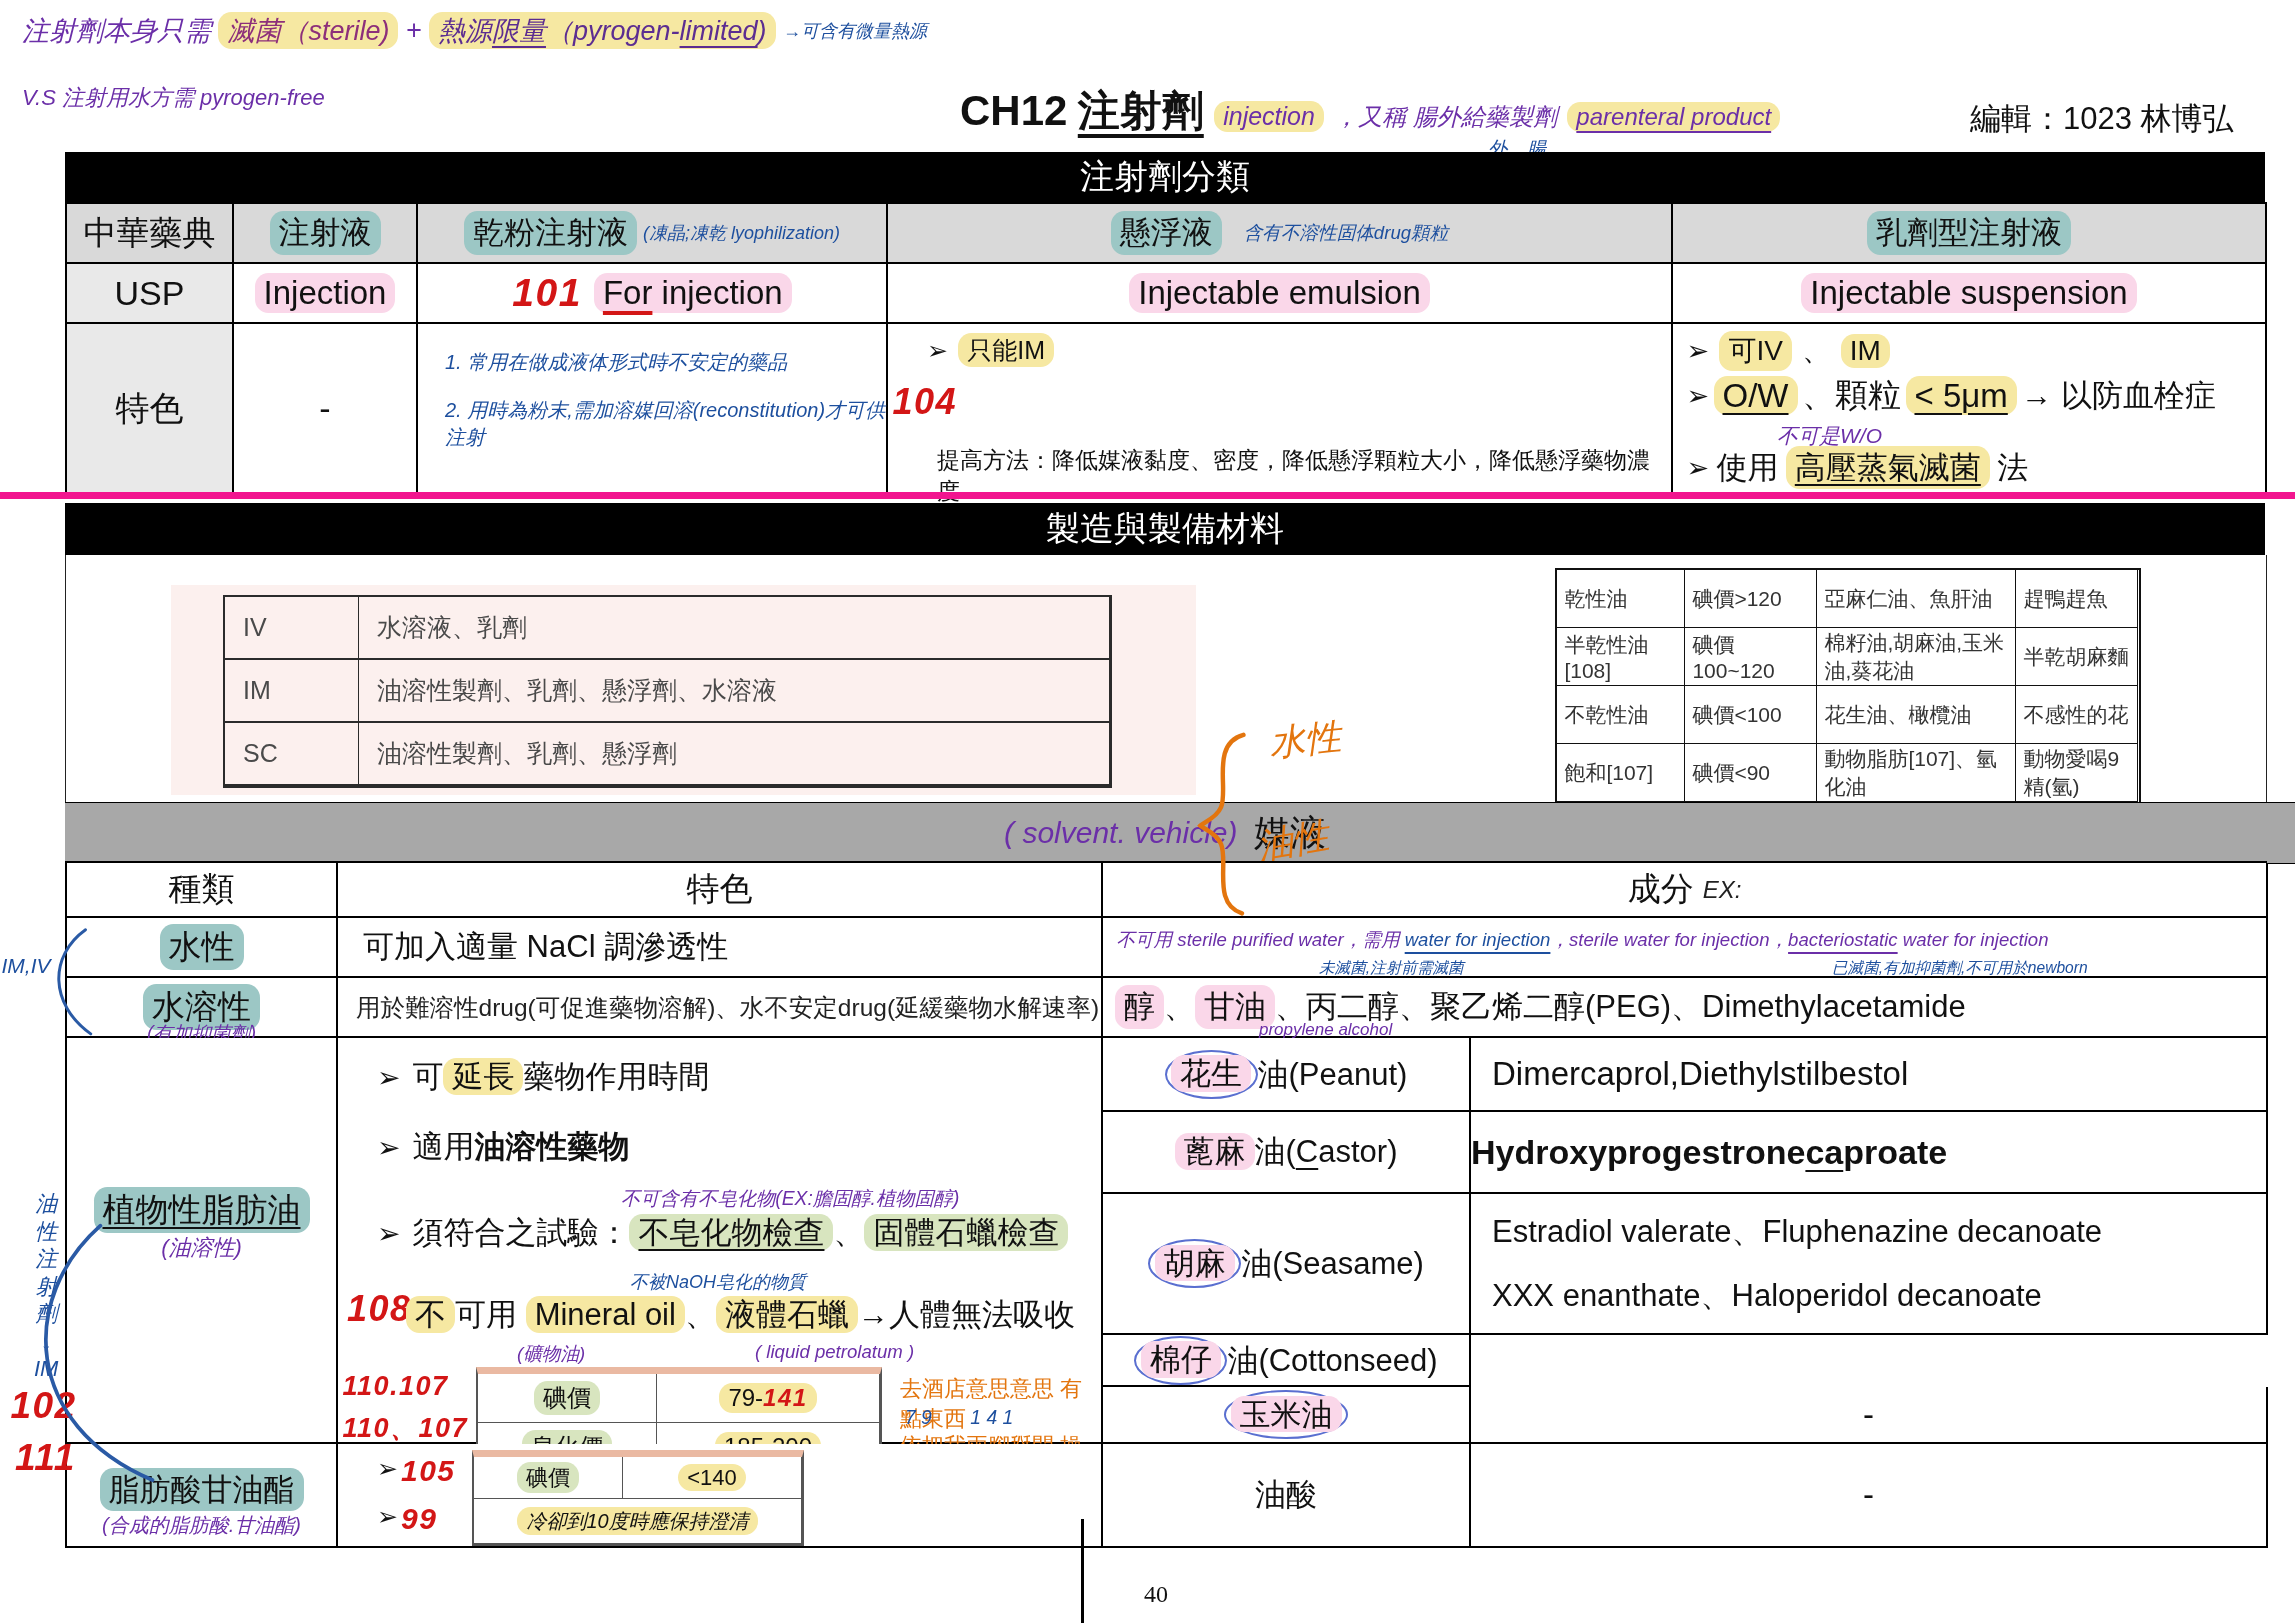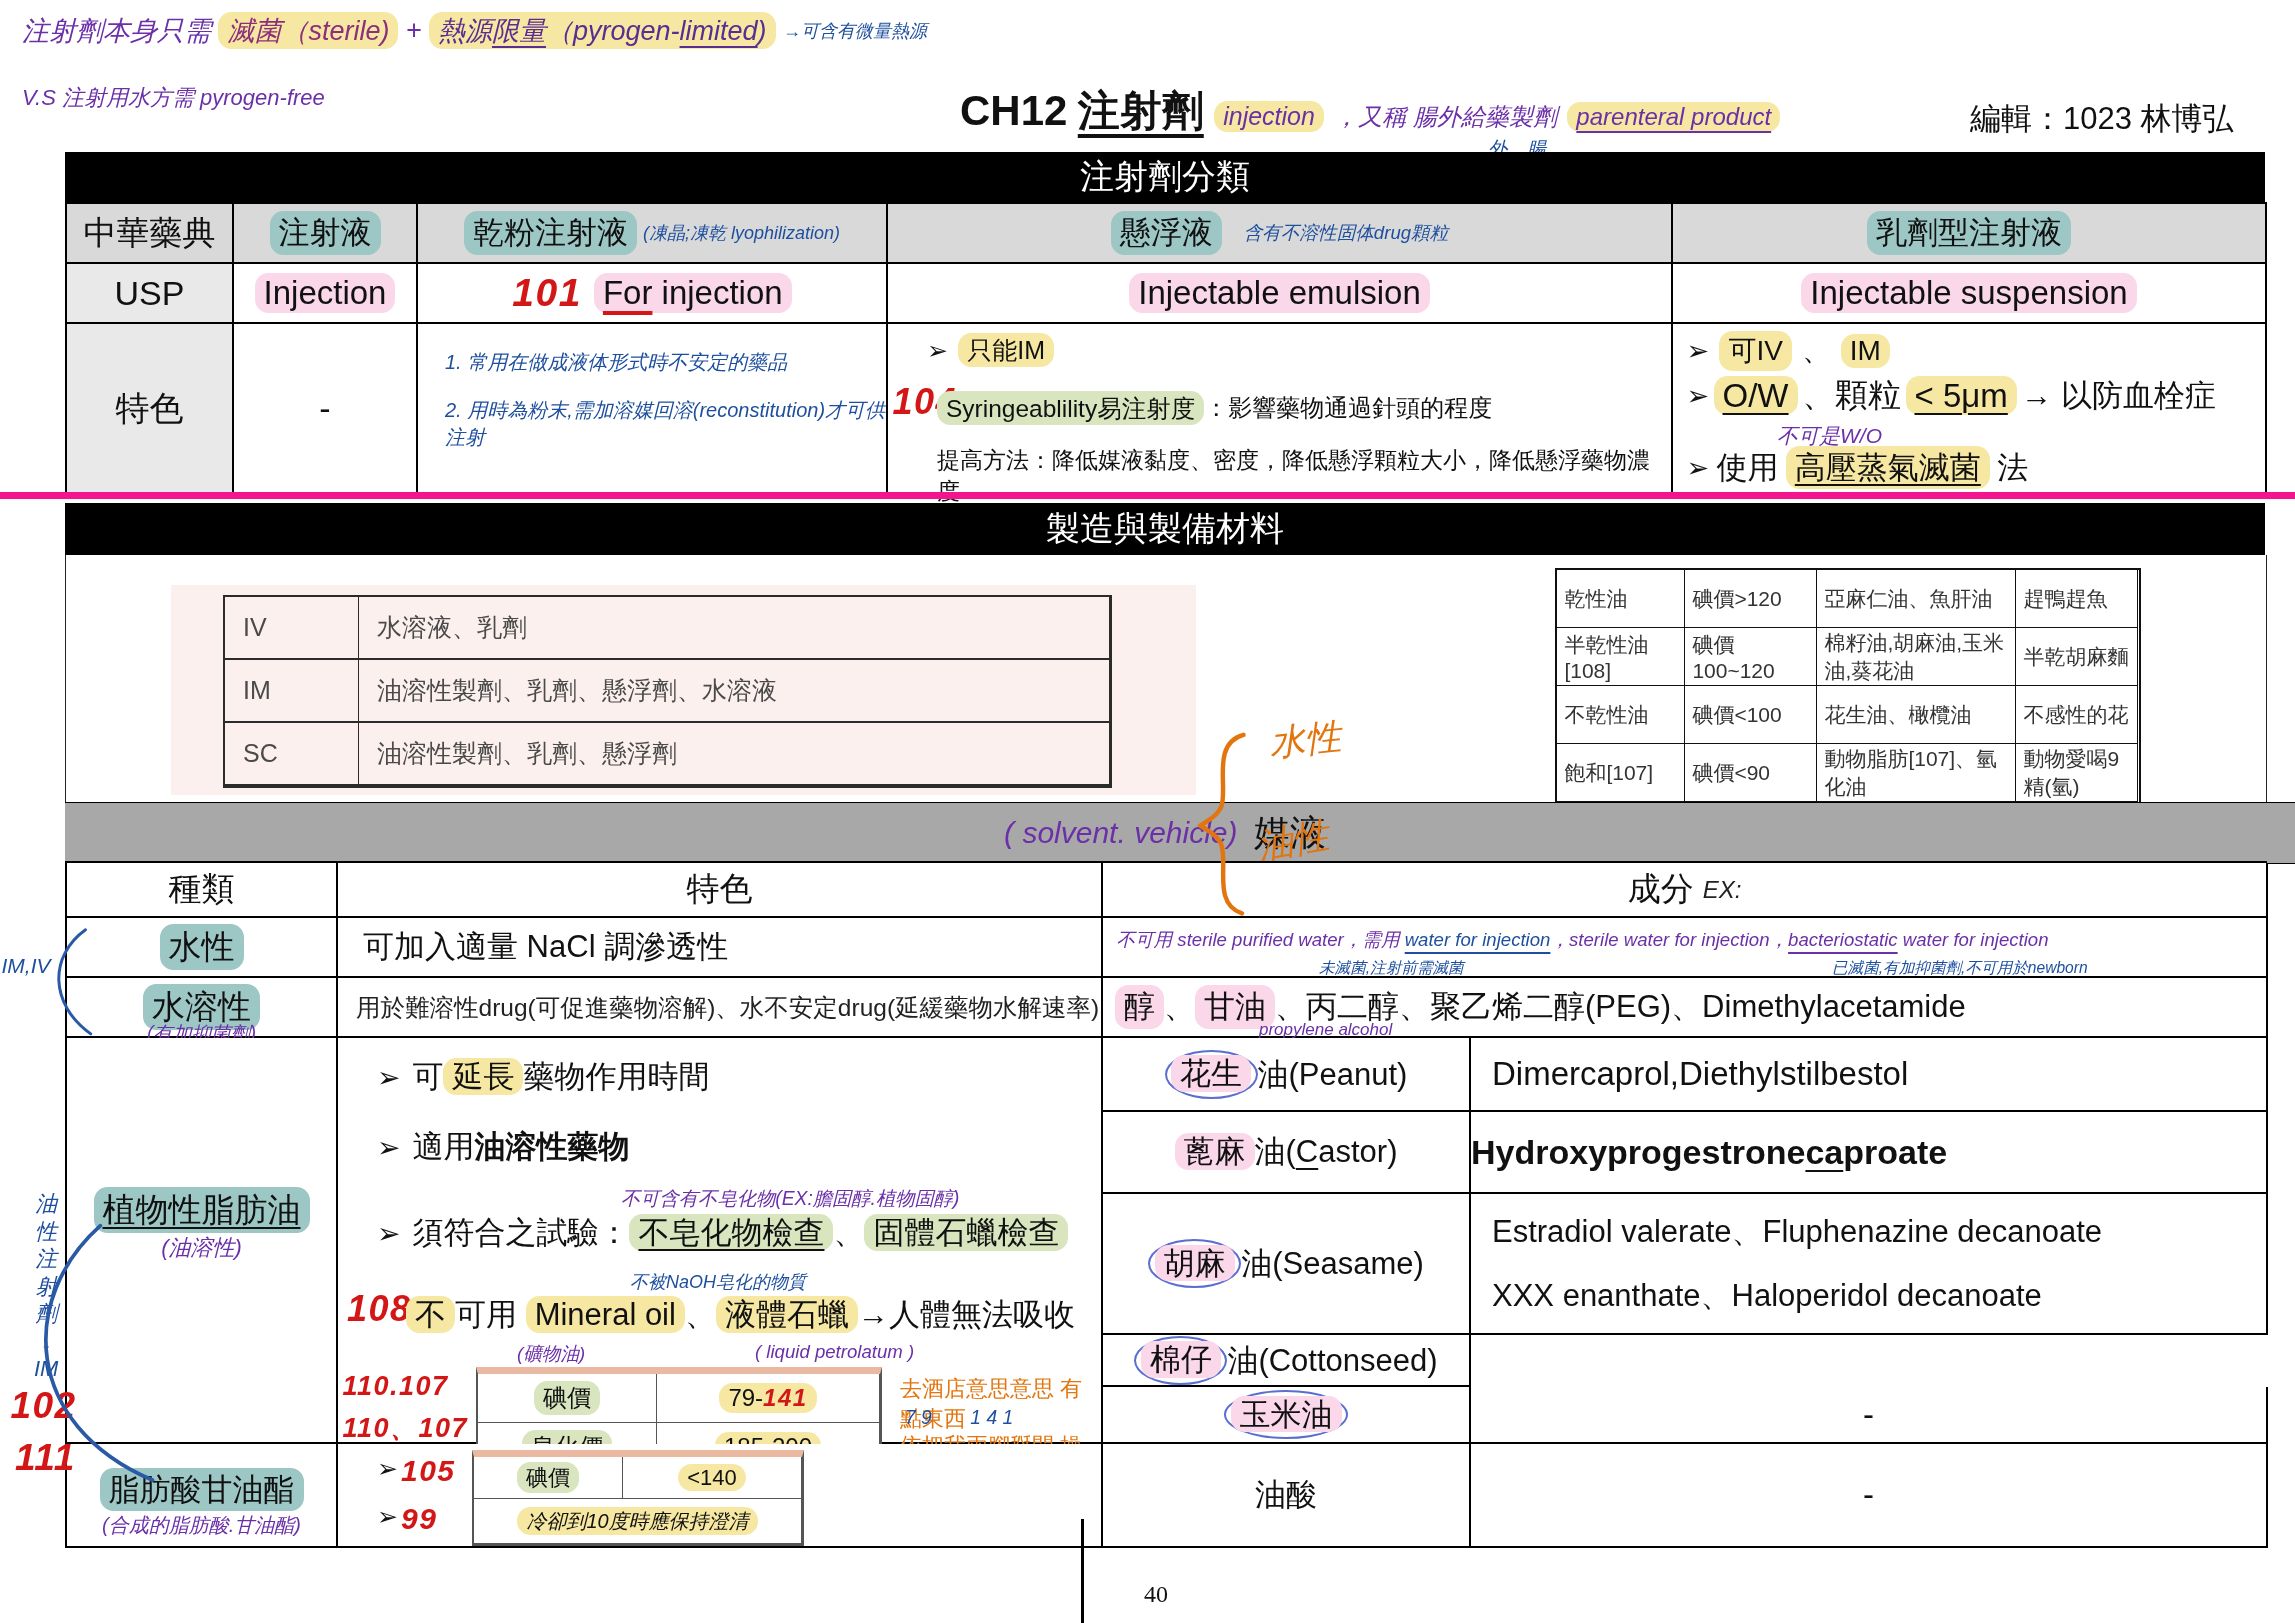--- a/index.html
+++ b/index.html
@@ -114,24 +114,20 @@
     <div>
       <div class="abs hw blue" style="left:27px;top:25px;font-size:20px;">1. 常用在做成液体形式時不安定的藥品</div>
       <div class="abs hw blue" style="left:27px;top:73px;font-size:20px;">2. 用時為粉末,需加溶媒回溶(reconstitution)才可供注射</div>
     </div>
     <div>
       <div class="abs" style="left:39px;top:9px;display:flex;gap:10.4px;align-items:center;">
         <span style="font-size:25px;">➢</span>
         <span class="hl yellow" style="font-size:25px;">只能IM</span>
       </div>
       <div class="abs redhw" style="left:4.5px;top:57px;font-size:36px;">104</div>
-      <div class="abs" style="left:49px;top:67px;display:flex;align-items:center;">
-        <span class="hl green" style="font-size:24.5px;">Syringeablility易注射度</span>
-        <span style="font-size:24px;">：影響藥物通過針頭的程度</span>
-      </div>
       <div class="abs" style="left:49px;top:121px;font-size:23px;">提高方法：降低媒液黏度、密度，降低懸浮顆粒大小，降低懸浮藥物濃度</div>
     </div>
     <div>
       <div class="abs" style="left:13.4px;top:7.4px;display:flex;gap:10.4px;align-items:center;">
         <span style="font-size:27px;">➢</span>
         <span class="hl yellow" style="font-size:28px;">可IV</span>
         <span style="font-size:28px;">、</span>
         <span class="hl yellow" style="font-size:28px;">IM</span>
       </div>
       <div class="abs" style="left:13.4px;top:49px;display:flex;gap:4.5px;align-items:center;">

